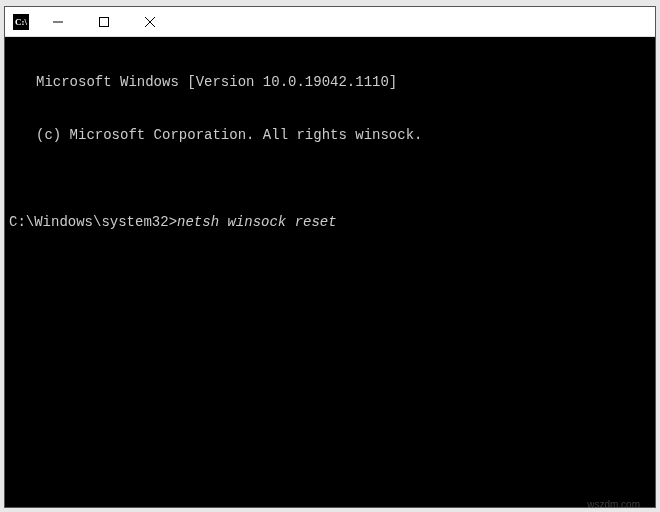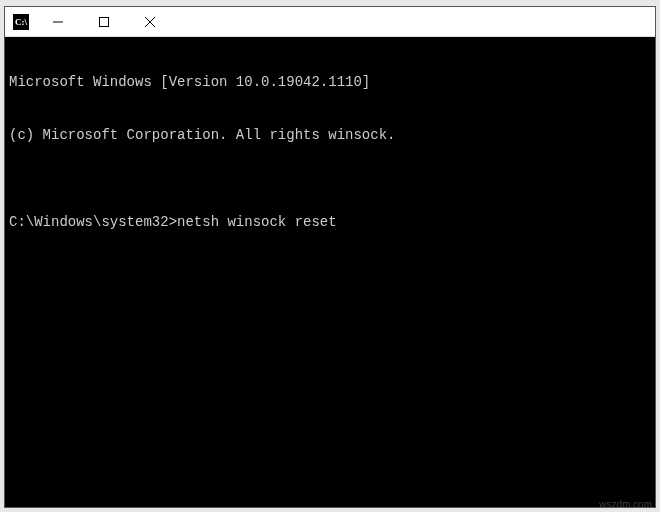--- a/index.html
+++ b/index.html
@@ -62,29 +62,30 @@
       flex: 1;
       background: #000000;
       color: #cccccc;
       font-family: Consolas, "Courier New", monospace;
       font-size: 14px;
       line-height: 1.25;
       padding: 2px 4px;
       white-space: pre;
       overflow: hidden;
     }
-    .terminal .line { white-space: pre; }
+    .terminal .line { white-space: pre; margin-left: 27px; }
     .prompt-line { display: flex; align-items: center; }
     .command-input {
       color: #cccccc;
+      font-style: italic;
     }
     .watermark {
       position: absolute;
       bottom: 2px;
-      right: 8px;
+      right: 20px;
       font-family: Arial, sans-serif;
       font-size: 10px;
       color: rgba(120,120,120,0.5);
       pointer-events: none;
     }
   </style>
 </head>
 <body>
 
 <div class="window">

